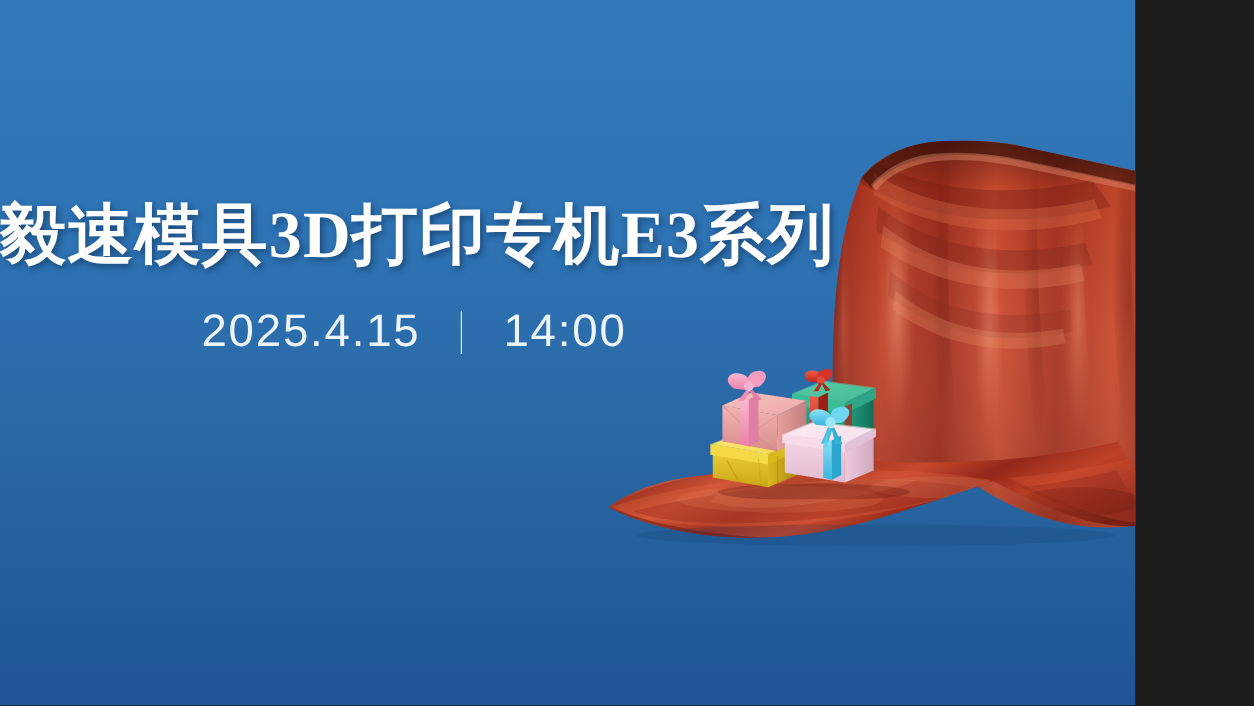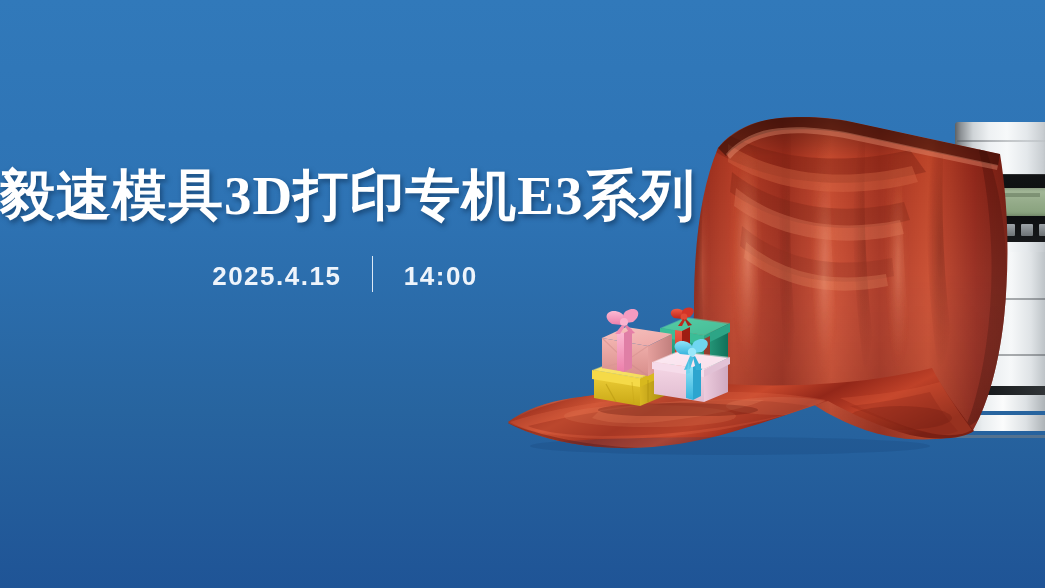--- a/index.html
+++ b/index.html
@@ -3,21 +3,21 @@
 <meta charset="utf-8">
 <title>Event Poster</title>
 <style>
   html, body {
     margin: 0;
     padding: 0;
     background: #1c1c1c;
   }
   #poster {
     position: relative;
-    width: 1045px;
+    width: 946px;
     height: 588px;
     overflow: hidden;
     font-family: "Liberation Sans", "DejaVu Sans", sans-serif;
     background: linear-gradient(180deg, #3179ba 0%, #2e73b4 35%, #27649f 70%, #1f5496 100%);
   }
 
   
   #text-block {
     position: absolute;
     left: 0;
@@ -35,22 +35,22 @@
     letter-spacing: 1px;
     white-space: nowrap;
     text-shadow: 2px 3px 5px rgba(10, 40, 75, 0.55);
   }
   #title-line-1 { padding-right: 30px; }
   #title-line-2 { padding-right: 6px; }
 
   #event-datetime {
     margin-top: 22px;
     font-family: "Liberation Sans", "DejaVu Sans", sans-serif;
-    font-weight: 700;
-    font-size: 26px;
+    font-weight: 400;
+    font-size: 38px;
     line-height: 44px;
     color: #eef4fb;
     letter-spacing: 1.5px;
     padding-right: 30px;
     white-space: nowrap;
   }
   #event-datetime .sep {
     display: inline-block;
     width: 1px;
     height: 36px;

